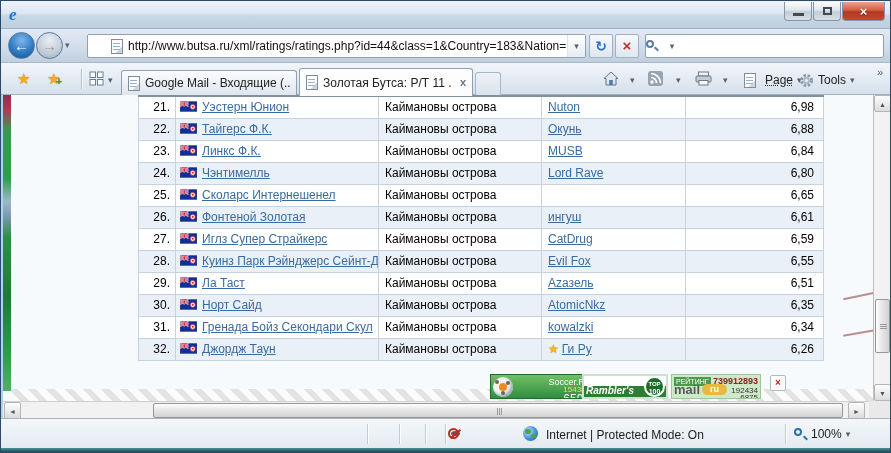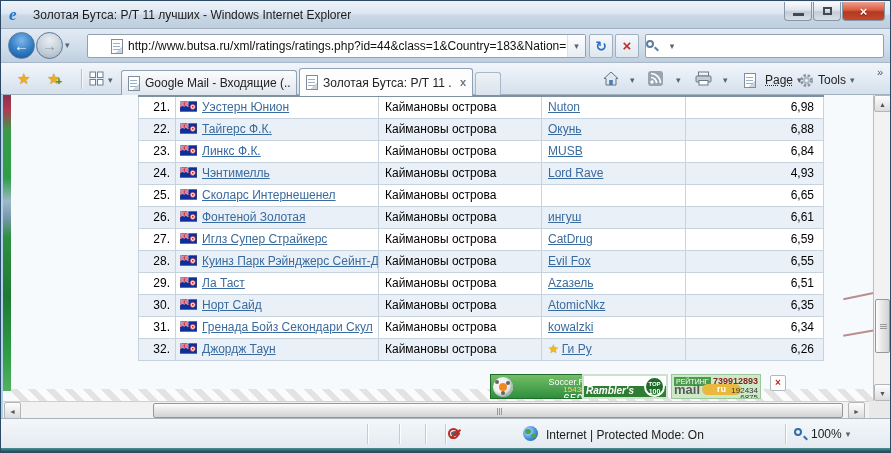--- a/index.html
+++ b/index.html
@@ -144,21 +144,21 @@
   .bn-rambler .circle { position:absolute; right:1px; top:0; width:21px; height:21px; border-radius:50%;
     background:#1f6b2a; border:2px solid #fff; color:#fff; text-align:center; }
   .bn-rambler .circle .top { font:bold 6px/8px "Liberation Sans",sans-serif; margin-top:2px; }
   .bn-rambler .circle .hundred { font:bold 7px/7px "Liberation Sans",sans-serif; }
   .bn-mailru { left:181px; width:90px; background:#cde9c8; border:1px solid #9cc79c; }
   .bn-mailru .chip { position:absolute; left:2px; top:2px; background:#4c9a4c; color:#fff; font-size:7px;
     padding:1px 2px; }
   .bn-mailru .big { position:absolute; right:2px; top:2px; color:#8b2020; font:bold 9px/9px "Liberation Sans",sans-serif; }
   .bn-mailru .mail { position:absolute; left:2px; bottom:2px; color:#5a5a5c; font:bold 13px/13px "Liberation Sans",sans-serif; }
   .bn-mailru .ru { position:absolute; left:30px; bottom:3px; background:#e8b93e; color:#fff;
-    font:bold 9px/11px "Liberation Sans",sans-serif; border-radius:7px; padding:0 15px; }
+    font:bold 9px/11px "Liberation Sans",sans-serif; border-radius:7px; padding:0 8px; }
   .bn-mailru .n1 { position:absolute; right:2px; top:11px; color:#333; font-size:8px; }
   .bn-mailru .n2 { position:absolute; right:2px; top:18px; color:#333; font-size:8px; }
   .bn-close { position:absolute; left:280px; top:1px; width:16px; height:16px; background:#fff;
     border:1px solid #b0b8c0; border-radius:2px; color:#c0281e; text-align:center;
     font:bold 10px/14px "Liberation Sans",sans-serif; cursor:pointer; }
 
   
   .statusbar { position:absolute; left:0; top:417px; width:100%; height:47px;
     background:linear-gradient(180deg,#f4f7fa 0%,#e7edf2 50%,#d9e1e9 100%); border-top:1px solid #a8b4c0; }
   .sb-sep { position:absolute; top:5px; width:1px; height:20px; background:#c3cbd3; box-shadow:1px 0 0 #fdfdfe; }
@@ -190,21 +190,20 @@
   .bottom-edge { position:absolute; left:0; top:447px; width:100%; height:6px;
     background:linear-gradient(180deg,#4d8f99,#1b4c50 70%,#123a3e); }
 </style>
 </head>
 <body>
 
 <div class="window">
 
   <div class="titlebar">
     <span class="ie-logo">e</span>
-    <span class="title-text">Золотая Бутса: Р/Т 11 лучших - Windows Internet Explorer</span>
     <div class="win-btns">
       <div class="win-btn">
           <span class="bar"></span>
         </div>
       <div class="win-btn">
           <span class="box"></span>
         </div>
       <div class="win-btn close">
           <span>×</span>
         </div>
@@ -389,21 +388,21 @@
           <path d="M5,0 V6 M0,3 H10" stroke="#c8102e" stroke-width="1.1"></path>
         </g>
         <circle cx="15" cy="6.4" r="3" fill="#f5f2e8" stroke="#c8102e" stroke-width="0.8"></circle>
         <circle cx="15" cy="6.4" r="1.2" fill="#b33"></circle>
       </svg><a class="cell-link">Чэнтимелль</a>
     </td>
     <td class="c-country"><span>Каймановы острова</span></td>
     <td class="c-manager">
       <a class="cell-link">Lord Rave</a>
     </td>
-    <td class="c-rating"><span>4,93</span></td>
+    <td class="c-rating"><span>6,80</span></td>
   </tr>
           <tr>
     <td class="c-num"><span>25.</span></td>
     <td class="c-team">
       <svg class="flag" viewBox="0 0 20 12">
         <rect width="20" height="12" fill="#0b2f9c" stroke="#56606a" stroke-width="0.6"></rect>
         <g>
           <path d="M0,0 L10,6 M10,0 L0,6" stroke="#ffffff" stroke-width="1.6"></path>
           <path d="M0,0 L10,6 M10,0 L0,6" stroke="#c8102e" stroke-width="0.7"></path>
           <path d="M5,0 V6 M0,3 H10" stroke="#ffffff" stroke-width="2"></path>

